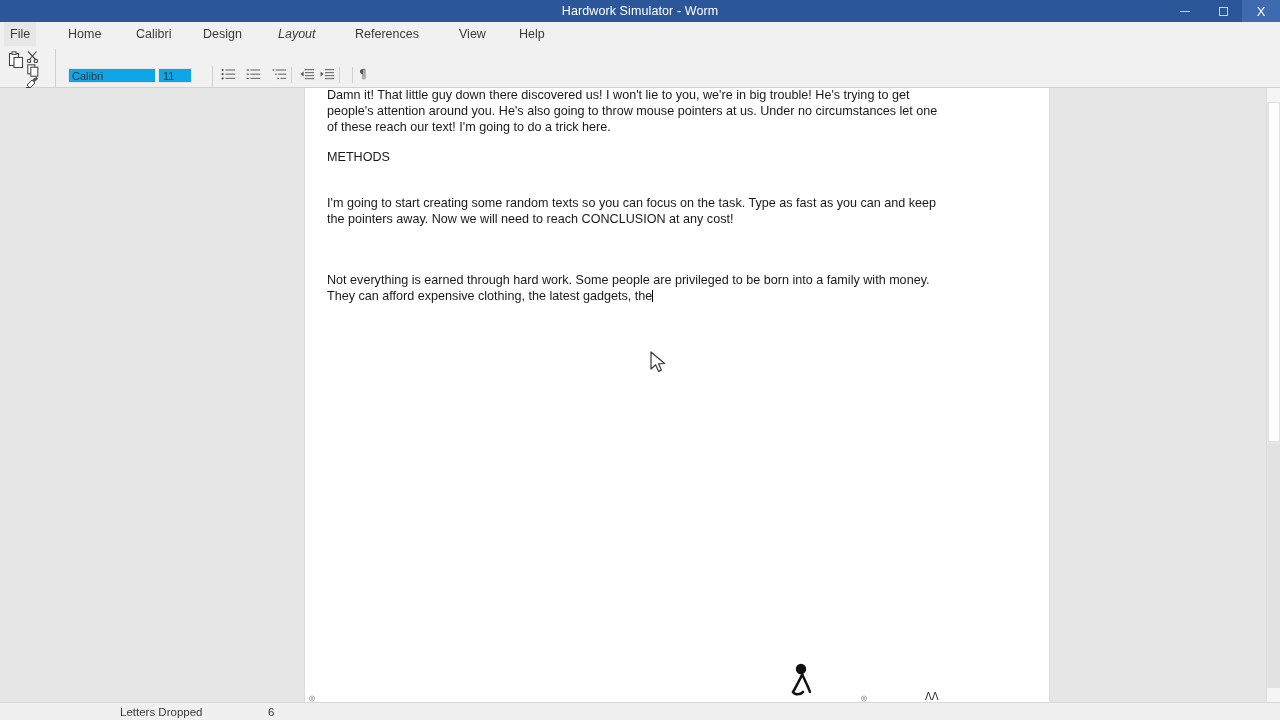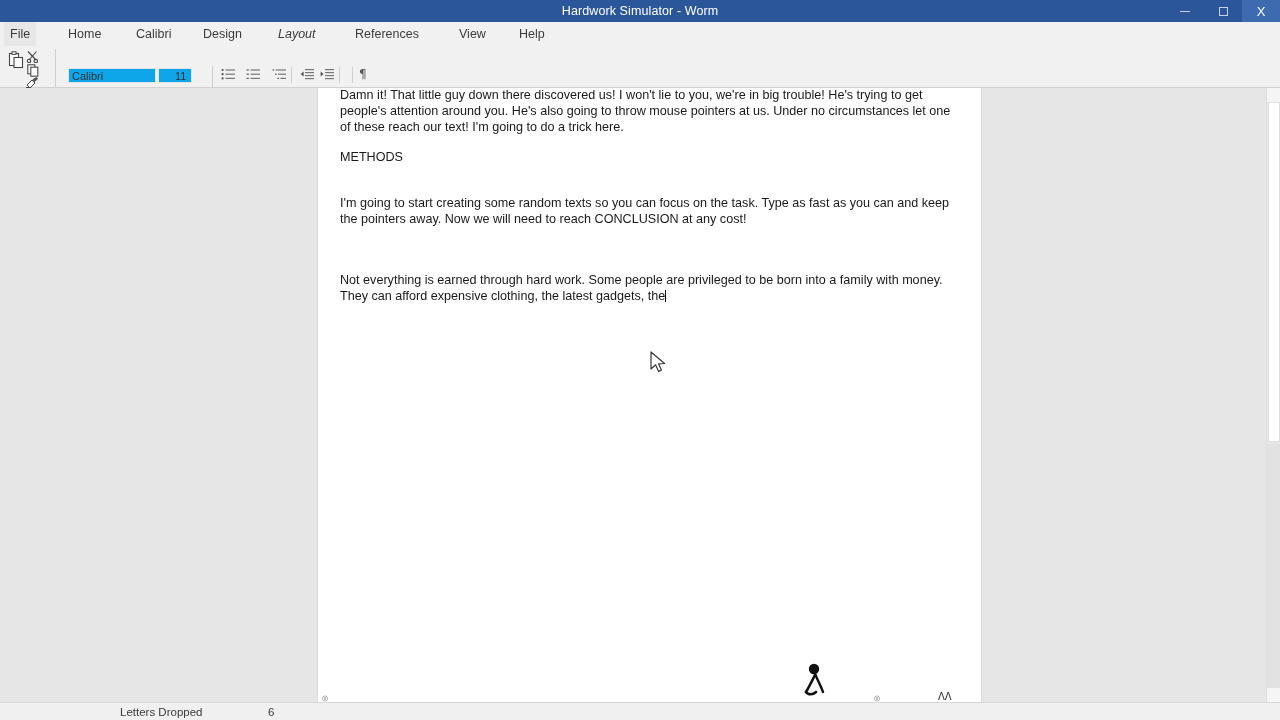--- a/index.html
+++ b/index.html
@@ -101,39 +101,39 @@
   .fontbox {
     position: absolute;
     background: #0ea5e9;
     border: 1px solid #e2e2e2;
     font-size: 11px;
     color: #333;
     line-height: 15px;
     padding: 0 3px;
   }
   .fontbox.name { left: 68px; top: 46px; width: 88px; height: 15px; }
-  .fontbox.size { left: 158px; top: 46px; width: 34px; height: 15px; text-align: left; padding-left:16px;}
+  .fontbox.size { left: 158px; top: 46px; width: 34px; height: 15px; text-align: left; padding-left:4px;}
 
   .tool { position: absolute; }
   .tool svg { display: block; }
 
   
   .docarea {
     position: absolute;
     top: 88px; left: 0;
     width: 1266px;
     height: 614px;
     background: #e6e6e6;
     overflow: hidden;
   }
   .page {
     position: absolute;
-    left: 318px;
+    left: 305px;
     top: 0px;
-    width: 663px;
+    width: 744px;
     height: 614px;
     background: #ffffff;
     box-shadow: 0 0 0 1px #dcdcdc;
   }
   .doc-text {
     position: absolute;
     left: 22px;
     width: 620px;
     font-size: 12.6px;
     line-height: 16px;

